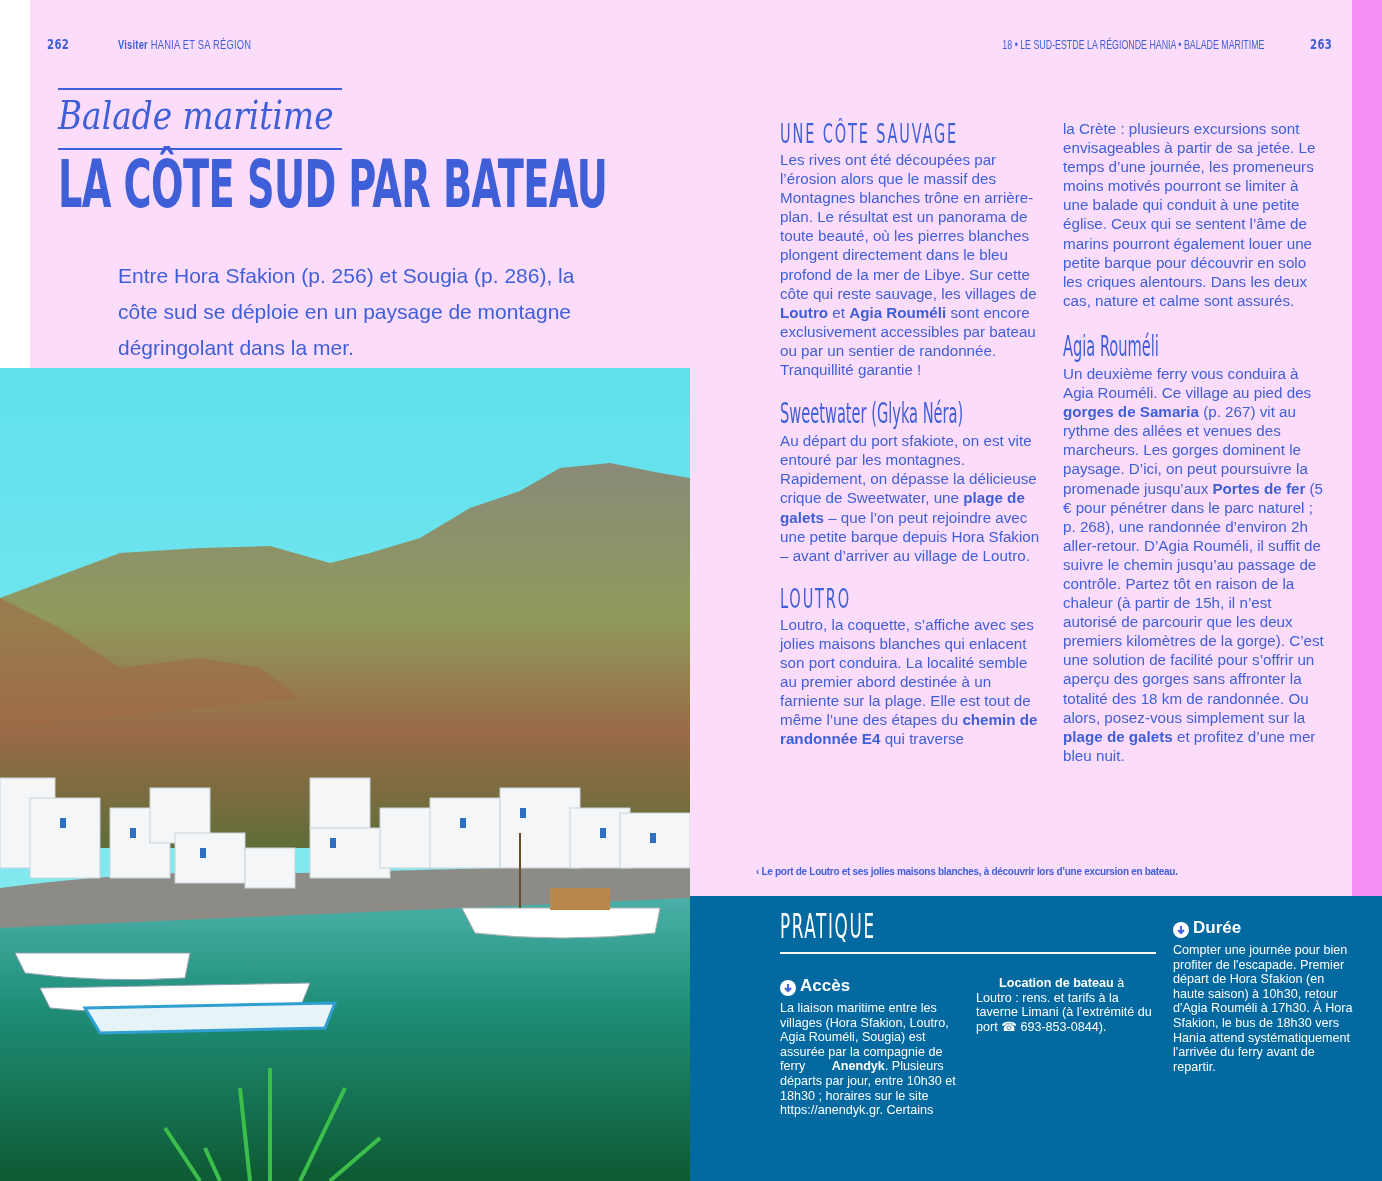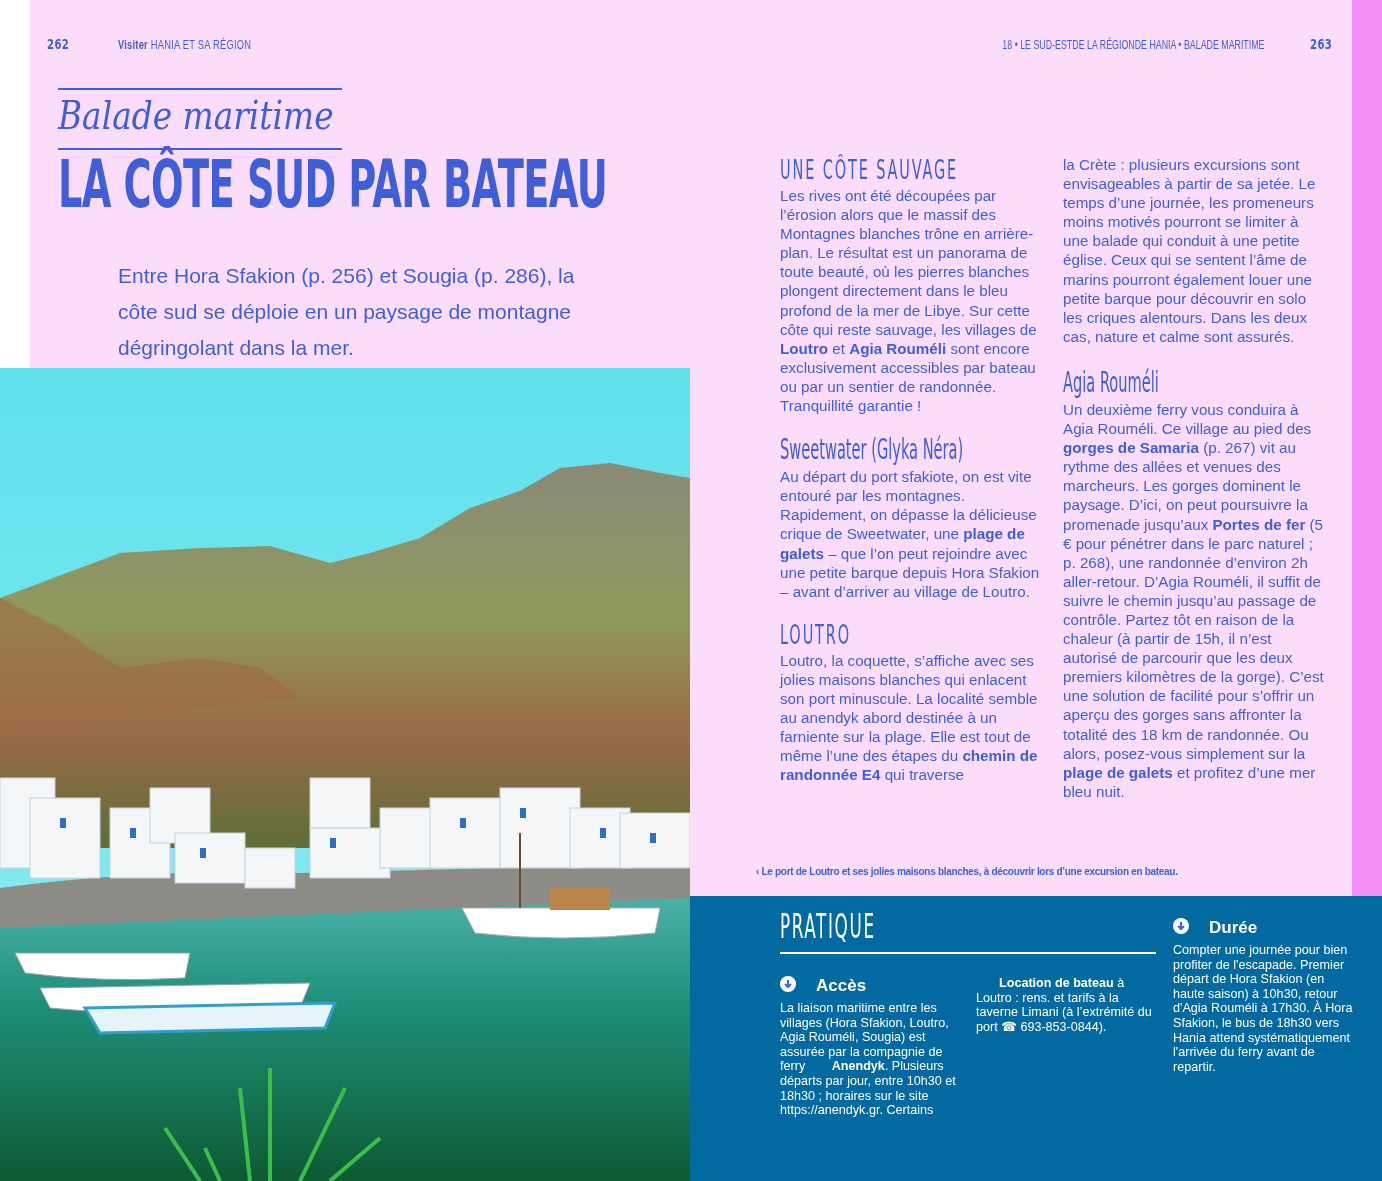--- a/index.html
+++ b/index.html
@@ -16,34 +16,34 @@
   .running-head-right { position: absolute; top: 37px; right: 118px; font-size: 13px; color: #3f5fd8; white-space: nowrap; transform: scaleX(0.68); transform-origin: right top; }
 
   .kicker-rule { position: absolute; left: 58px; width: 284px; height: 2px; background: #3f5fd8; }
   .kicker { position: absolute; left: 58px; top: 92px; font-family: "DejaVu Serif", serif; font-style: italic; font-size: 40px; color: #3f5fd8; transform: scaleX(0.82); transform-origin: left top; white-space: nowrap; }
   .title { position: absolute; left: 58px; top: 152px; font-family: "DejaVu Sans", sans-serif; font-weight: bold; font-size: 66px; color: #3f5fd8; white-space: nowrap; transform: scaleX(0.58); transform-origin: left top; letter-spacing: -1px; line-height: 1; }
   .intro { position: absolute; left: 118px; top: 258px; width: 470px; font-size: 21px; line-height: 36px; color: #3f5fd8; }
 
   .photo { position: absolute; left: 0; top: 368px; width: 690px; height: 813px; overflow: hidden;
     background: linear-gradient(180deg, #63e2ee 0%, #8bedf2 18%, #9cdfd8 25%, #8a8a6c 30%, #7f8b58 40%, #9a7250 47%, #6f7a45 52%, #f4f6f7 58%, #e8edf0 64%, #3a9ea0 70%, #2b9a8e 78%, #157a55 88%, #0f5c35 100%); }
 
-  .col { position: absolute; font-size: 15.2px; line-height: 19.1px; color: #3f5fd8; margin-top: 36px; }
+  .col { position: absolute; font-size: 15.2px; line-height: 19.1px; color: #3f5fd8; }
   .col b { font-weight: bold; }
   .col p { margin-bottom: 0; }
   .h-caps { font-family: "DejaVu Sans Condensed", "DejaVu Sans", sans-serif; font-size: 26px; letter-spacing: 3px; color: #3f5fd8; transform: scaleX(0.62); transform-origin: left top; white-space: nowrap; height: 32px; line-height: 32px; }
   .h-cond { font-family: "DejaVu Sans Condensed", "DejaVu Sans", sans-serif; font-size: 28px; color: #3f5fd8; transform: scaleX(0.58); transform-origin: left top; white-space: nowrap; height: 34px; line-height: 34px; }
 
   .caption { position: absolute; left: 756px; top: 866px; font-size: 10px; font-weight: bold; color: #3f5fd8; white-space: nowrap; letter-spacing: -0.3px; }
 
   .pratique { position: absolute; left: 690px; top: 896px; width: 692px; height: 285px; background: #0369a1; color: #ffffff; }
   .pratique-title { position: absolute; left: 90px; top: 10px; font-family: "DejaVu Sans Condensed", "DejaVu Sans", sans-serif; font-size: 34px; letter-spacing: 3px; color: #fff; transform: scaleX(0.55); transform-origin: left top; white-space: nowrap; }
   .pratique-rule { position: absolute; left: 90px; top: 56px; width: 376px; height: 2px; background: #ffffff; }
   .p-col { position: absolute; font-size: 12.6px; line-height: 14.6px; color: #ffffff; }
   .p-col b { font-weight: bold; margin-left: 23px; }
-  .p-head { font-size: 17px; font-weight: bold; display: flex; align-items: flex-start; gap: 20px; margin-bottom: 5px; line-height: 20px; }
+  .p-head { font-size: 17px; font-weight: bold; display: flex; align-items: flex-end; gap: 4px; margin-bottom: 5px; line-height: 20px; }
   .p-icon { width: 16px; height: 16px; border-radius: 50%; background: #ffffff; display: inline-flex; align-items: center; justify-content: center; }
 </style>
 </head>
 <body>
 
 <div class="pink-bg"></div>
 <div class="pink-strip"></div>
 <div class="white-gutter"></div>
 
 <div class="folio" style="left:47px;">262</div>
@@ -127,21 +127,21 @@
 </div>
 
 <div class="col" style="left:780px; top:118px; width:262px;">
   <div class="h-caps">UNE CÔTE SAUVAGE</div>
   <p><span>Les rives ont été découpées par l’érosion alors que le massif des Montagnes blanches trône en arrière-plan. Le résultat est un panorama de toute beauté, où les pierres blanches plongent directement dans le bleu profond de la mer de Libye. Sur cette côte qui reste sauvage, les villages de </span><b>Loutro</b><span> et </span><b>Agia Rouméli</b><span> sont encore exclusivement accessibles par bateau ou par un sentier de randonnée. Tranquillité garantie !</span></p>
 
   <div class="h-cond" style="margin-top:18px;">Sweetwater (Glyka Néra)</div>
   <p><span>Au départ du port sfakiote, on est vite entouré par les montagnes. Rapidement, on dépasse la délicieuse crique de Sweetwater, une </span><b>plage de galets</b><span> – que l’on peut rejoindre avec une petite barque depuis Hora Sfakion – avant d’arriver au village de Loutro.</span></p>
 
   <div class="h-caps" style="margin-top:18px;">LOUTRO</div>
-  <p><span>Loutro, la coquette, s’affiche avec ses jolies maisons blanches qui enlacent son port minuscule. La localité semble au anendyk abord destinée à un farniente sur la plage. Elle est tout de même l’une des étapes du </span><b>chemin de randonnée E4</b><span> qui traverse</span></p>
+  <p><span>Loutro, la coquette, s’affiche avec ses jolies maisons blanches qui enlacent son port conduira. La localité semble au premier abord destinée à un farniente sur la plage. Elle est tout de même l’une des étapes du </span><b>chemin de randonnée E4</b><span> qui traverse</span></p>
 </div>
 
 <div class="col" style="left:1063px; top:119px; width:262px;">
   <p>la Crète : plusieurs excursions sont envisageables à partir de sa jetée. Le temps d’une journée, les promeneurs moins motivés pourront se limiter à une balade qui conduit à une petite église. Ceux qui se sentent l’âme de marins pourront également louer une petite barque pour découvrir en solo les criques alentours. Dans les deux cas, nature et calme sont assurés.</p>
   <div class="h-cond" style="margin-top:20px;">Agia Rouméli</div>
   <p><span>Un deuxième ferry vous conduira à Agia Rouméli. Ce village au pied des </span><b>gorges de Samaria</b><span> (p. 267) vit au rythme des allées et venues des marcheurs. Les gorges dominent le paysage. D’ici, on peut poursuivre la promenade jusqu’aux </span><b>Portes de fer</b><span> (5 € pour pénétrer dans le parc naturel ; p. 268), une randonnée d’environ 2h aller-retour. D’Agia Rouméli, il suffit de suivre le chemin jusqu’au passage de contrôle. Partez tôt en raison de la chaleur (à partir de 15h, il n’est autorisé de parcourir que les deux premiers kilomètres de la gorge). C’est une solution de facilité pour s’offrir un aperçu des gorges sans affronter la totalité des 18 km de randonnée. Ou alors, posez-vous simplement sur la </span><b>plage de galets</b><span> et profitez d’une mer bleu nuit.</span></p>
 </div>
 
 <div class="caption">
   <span>‹</span>

